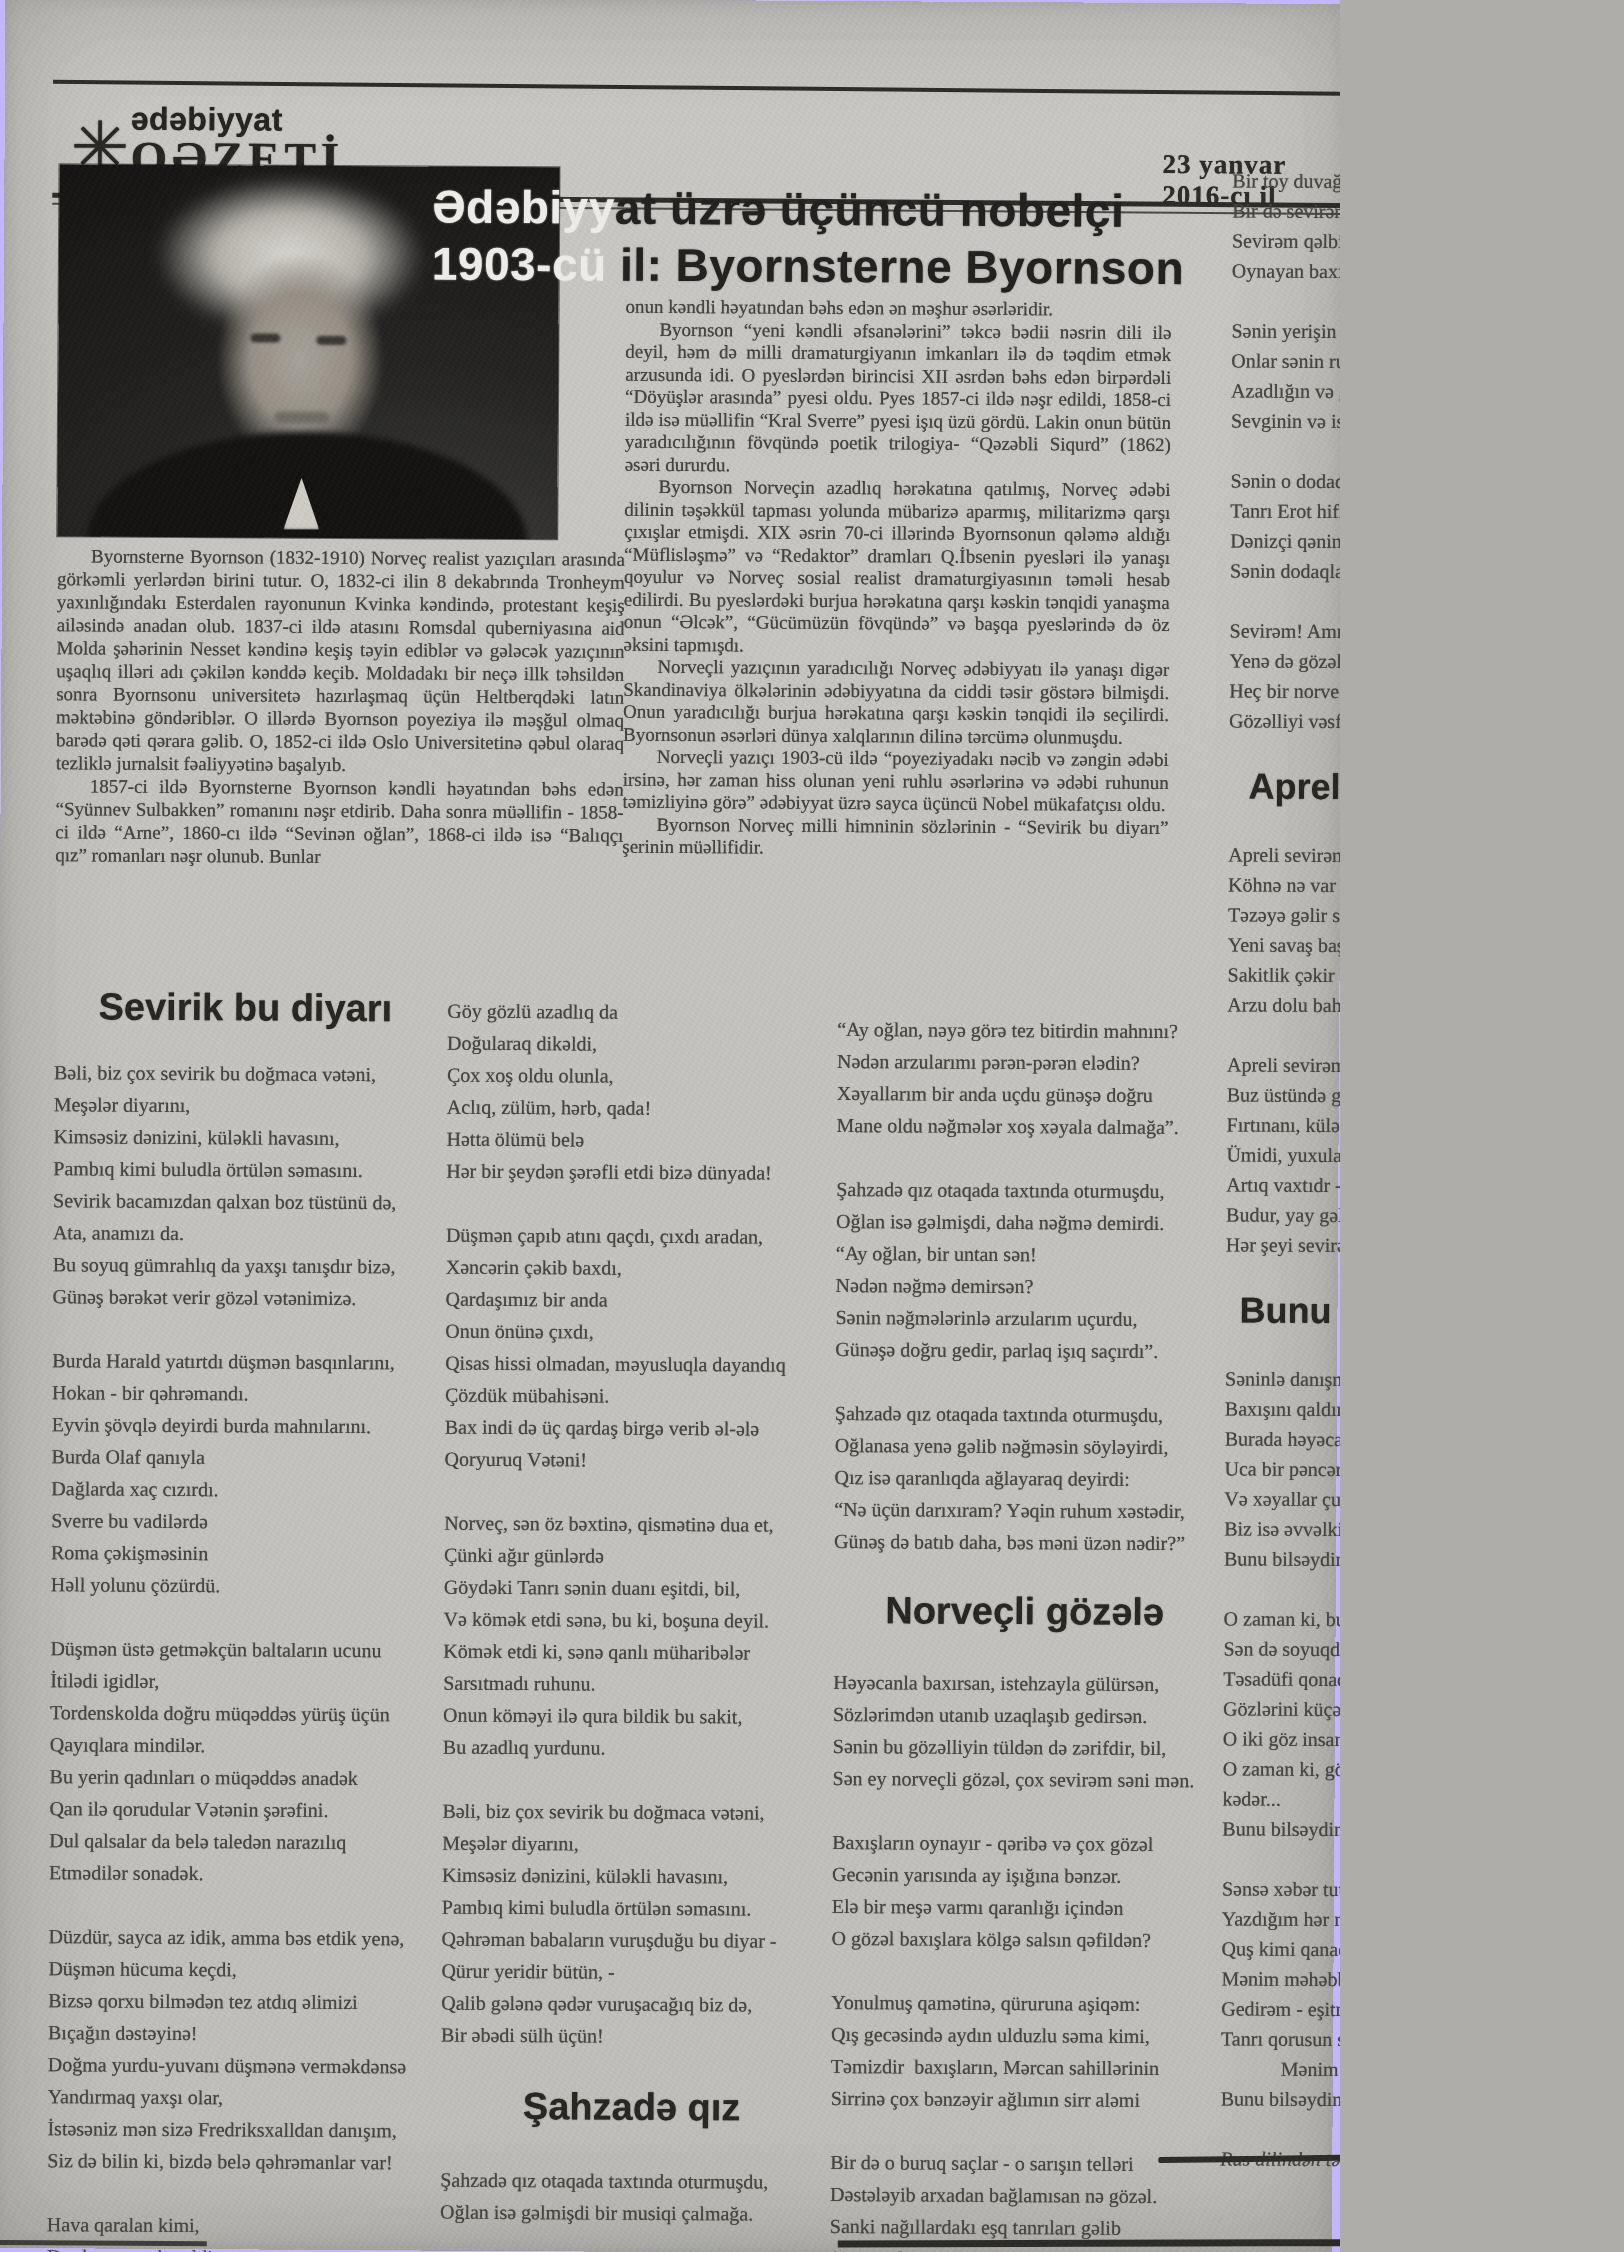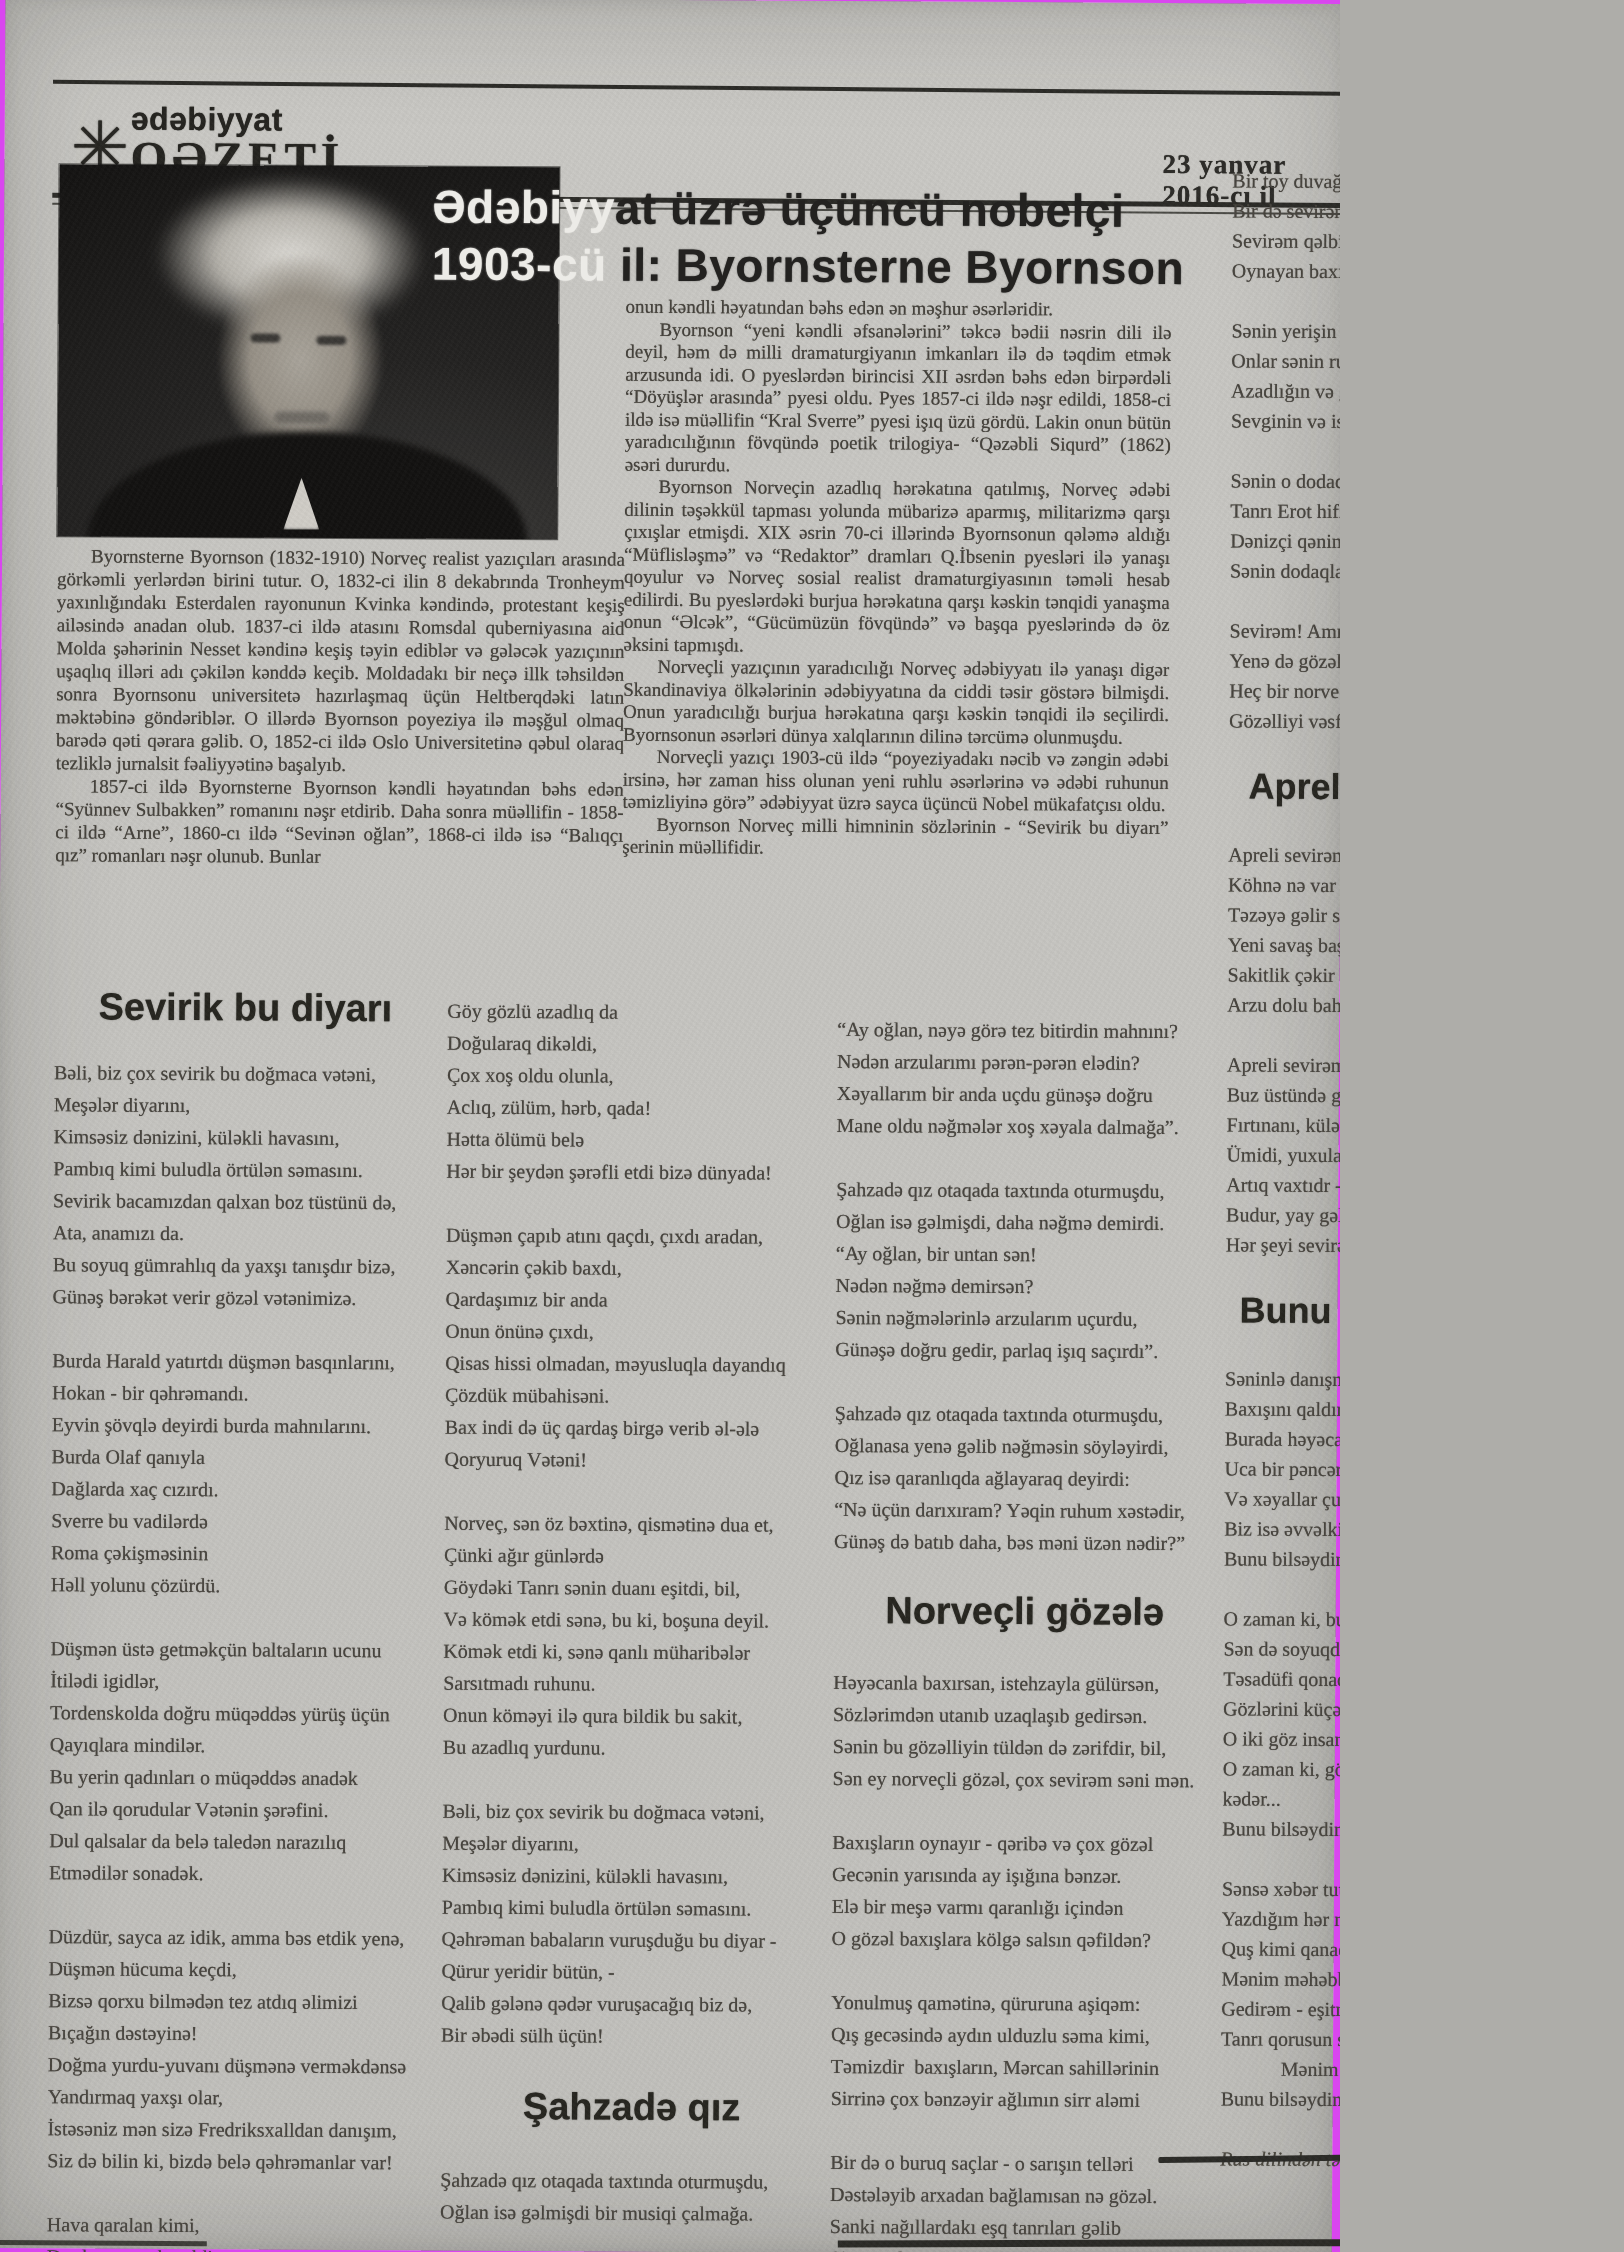--- a/index.html
+++ b/index.html
@@ -1,18 +1,18 @@
 <!DOCTYPE html>
 <html lang="az"><head>
 <meta charset="utf-8">
 <title>Ədəbiyyat Qəzeti — səh. 29</title>
 <style>
   html,body{margin:0;padding:0;background:#aeada9;}
   .page{position:relative;width:1340px;height:2252px;overflow:hidden;
-        background:#d946ef;font-family:"Liberation Serif",serif;color:#403d38;}
+        background:#c4b5fd;font-family:"Liberation Serif",serif;color:#403d38;}
   .sheet{position:absolute;inset:0;transform:rotate(.35deg);transform-origin:50% 40%;
          background:
            linear-gradient(180deg,#c9c8c4 0%,#c6c5c1 30%,#c3c2be 70%,#bfbeba 100%);
          box-shadow:inset 0 0 120px rgba(40,38,34,.25), inset 0 0 18px rgba(40,38,34,.12);}
   .sheet::after{content:"";position:absolute;inset:0;pointer-events:none;
          background:repeating-linear-gradient(37deg,rgba(0,0,0,.014) 0 2px,rgba(255,255,255,.012) 2px 4px),
                     repeating-linear-gradient(-63deg,rgba(0,0,0,.011) 0 3px,rgba(255,255,255,.01) 3px 6px);}
   .rule{position:absolute;background:#2b2a26;}
   .rule-top{left:48px;top:86px;width:1548px;height:4px;transform:rotate(.18deg);}
   .rule-mid{left:48px;top:198px;width:1548px;height:5px;transform:rotate(.1deg);}

